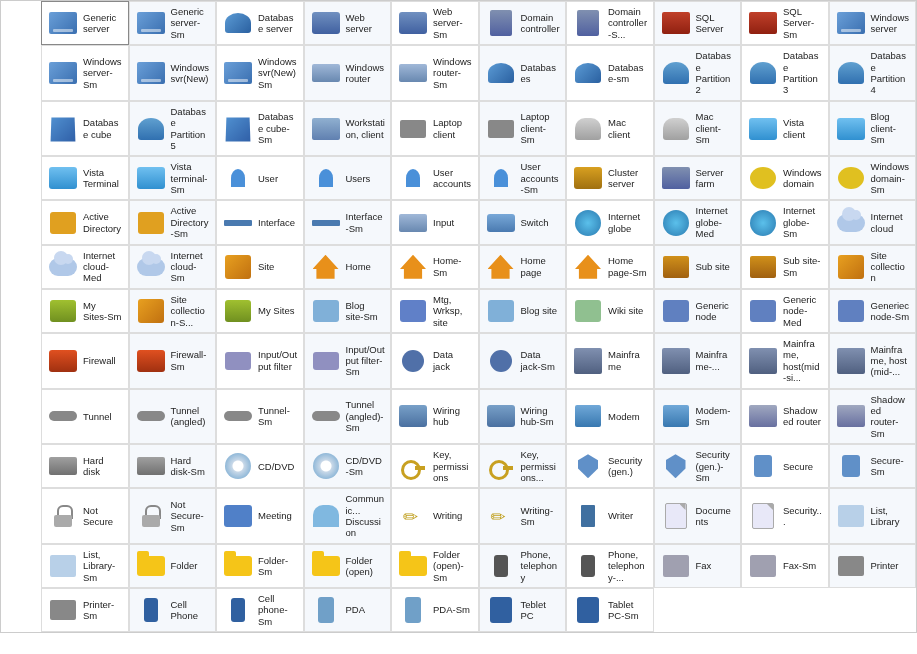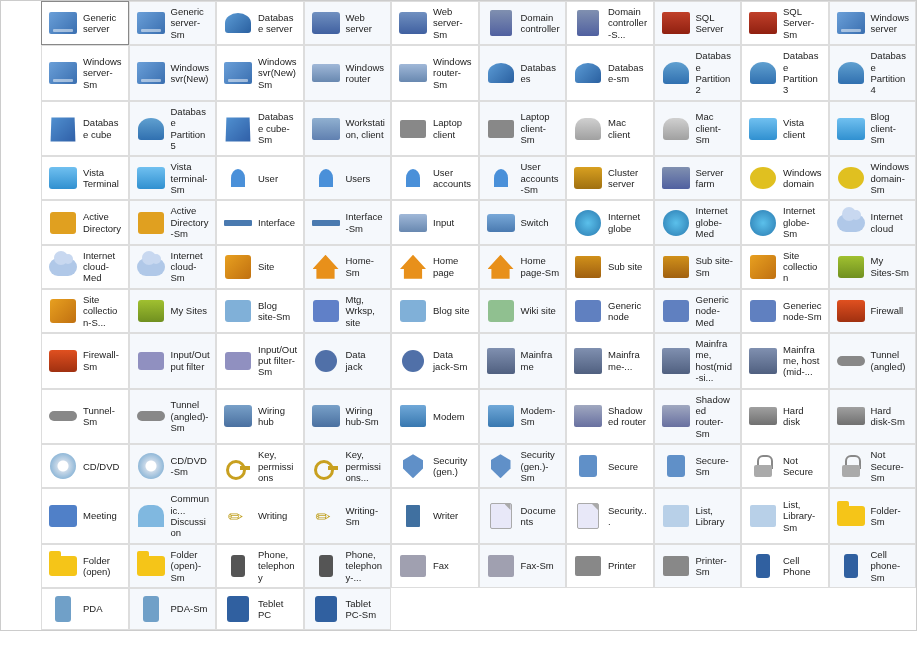--- a/index.html
+++ b/index.html
@@ -435,20 +435,26 @@
       <span class="label">Internet cloud-Sm</span>
     </div>
     <div class="cell">
       <div class="icon-box">
         <div class="icon-site"></div>
       </div>
       <span class="label">Site</span>
     </div>
     <div class="cell">
       <div class="icon-box">
+        <div class="icon-home"></div>
+      </div>
+      <span class="label">Home</span>
+    </div>
+    <div class="cell">
+      <div class="icon-box">
         <div class="icon-home smx"></div>
       </div>
       <span class="label">Home-Sm</span>
     </div>
     <div class="cell">
       <div class="icon-box">
         <div class="icon-home"></div>
       </div>
       <span class="label">Home page</span>
     </div>
@@ -593,20 +599,26 @@
     <div class="cell">
       <div class="icon-box">
         <div class="icon-mainframe smx"></div>
       </div>
       <span class="label">Mainframe, host (mid-...</span>
     </div>
     <div class="cell">
       <div class="icon-box">
         <div class="icon-tunnel"></div>
       </div>
+      <span class="label">Tunnel</span>
+    </div>
+    <div class="cell">
+      <div class="icon-box">
+        <div class="icon-tunnel"></div>
+      </div>
       <span class="label">Tunnel (angled)</span>
     </div>
     <div class="cell">
       <div class="icon-box">
         <div class="icon-tunnel smx"></div>
       </div>
       <span class="label">Tunnel-Sm</span>
     </div>
     <div class="cell">
       <div class="icon-box">
@@ -768,20 +780,26 @@
       <div class="icon-box">
         <div class="icon-list"></div>
       </div>
       <span class="label">List, Library</span>
     </div>
     <div class="cell">
       <div class="icon-box">
         <div class="icon-list smx"></div>
       </div>
       <span class="label">List, Library-Sm</span>
+    </div>
+    <div class="cell">
+      <div class="icon-box">
+        <div class="icon-folder"></div>
+      </div>
+      <span class="label">Folder</span>
     </div>
     <div class="cell">
       <div class="icon-box">
         <div class="icon-folder smx"></div>
       </div>
       <span class="label">Folder-Sm</span>
     </div>
     <div class="cell">
       <div class="icon-box">
         <div class="icon-folder"></div>

